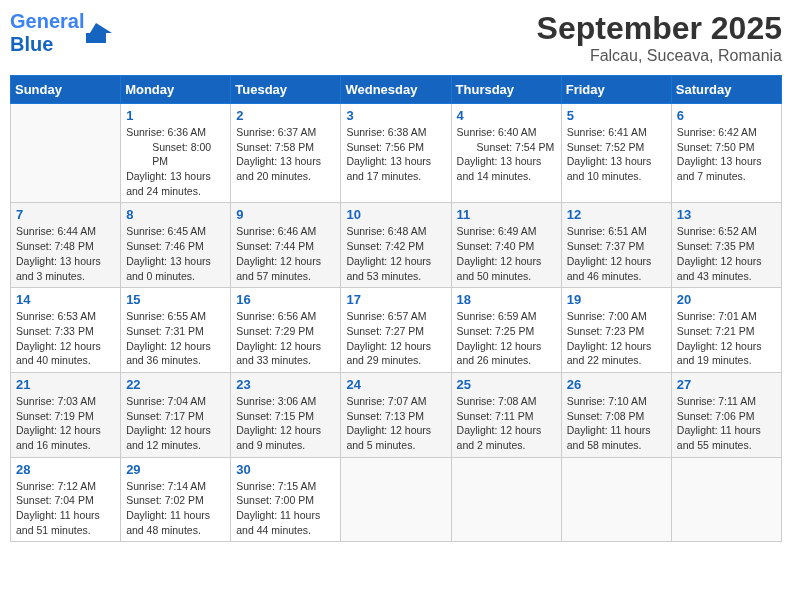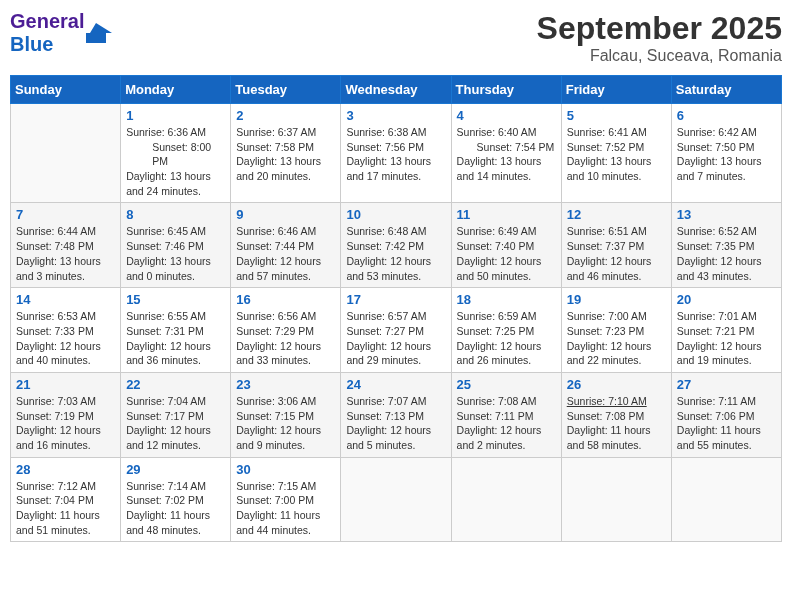--- a/index.html
+++ b/index.html
@@ -73,21 +73,21 @@
       background: #fff;
     }
   </style>
 </head>
 <body>
 
 <div class="header">
   <div class="logo">
       <div style="display: flex; align-items: center; gap: 2px;">
         <div style="font-family: Arial, sans-serif; font-weight: bold; font-size: 20px; line-height: 1.15;">
-          <div style="color: #4c1d95;">General</div>
+          <div style="color: #3b82f6;">General</div>
           <div style="color: rgb(21, 101, 192);">Blue</div>
         </div>
         <svg width="28" height="28" viewBox="0 0 28 28">
           <polygon points="10,4 26,14 20,14 20,24 0,24 0,14 4,14" fill="#1565c0"></polygon>
         </svg>
       </div>
     </div>
   <div class="title-block">
     <div class="month-title">September 2025</div>
     <div class="location">Falcau, Suceava, Romania</div>
@@ -285,21 +285,21 @@
         </td>
         <td>
           <span class="day-num">25</span>
           <span style="display: block; line-height: 1.4;">Sunrise: 7:08 AM</span>
           <span style="display: block; line-height: 1.4;">Sunset: 7:11 PM</span>
           <span style="display: block; line-height: 1.4;">Daylight: 12 hours</span>
           <span style="display: block; line-height: 1.4;">and 2 minutes.</span>
         </td>
         <td>
           <span class="day-num">26</span>
-          <span style="display: block; line-height: 1.4; text-decoration: underline;">Sunrise: 7:10 AM</span>
+          <span style="display: block; line-height: 1.4;">Sunrise: 7:10 AM</span>
           <span style="display: block; line-height: 1.4;">Sunset: 7:08 PM</span>
           <span style="display: block; line-height: 1.4;">Daylight: 11 hours</span>
           <span style="display: block; line-height: 1.4;">and 58 minutes.</span>
         </td>
         <td>
           <span class="day-num">27</span>
           <span style="display: block; line-height: 1.4;">Sunrise: 7:11 AM</span>
           <span style="display: block; line-height: 1.4;">Sunset: 7:06 PM</span>
           <span style="display: block; line-height: 1.4;">Daylight: 11 hours</span>
           <span style="display: block; line-height: 1.4;">and 55 minutes.</span>

